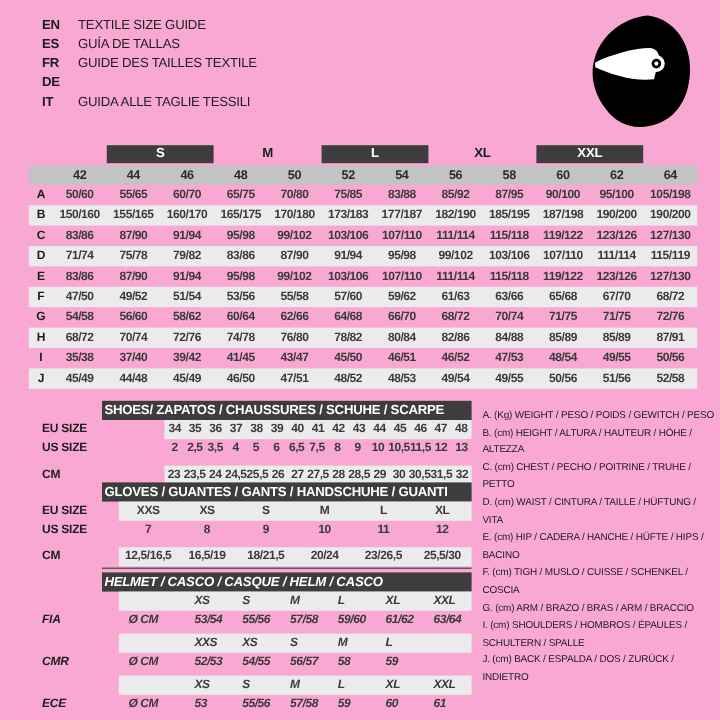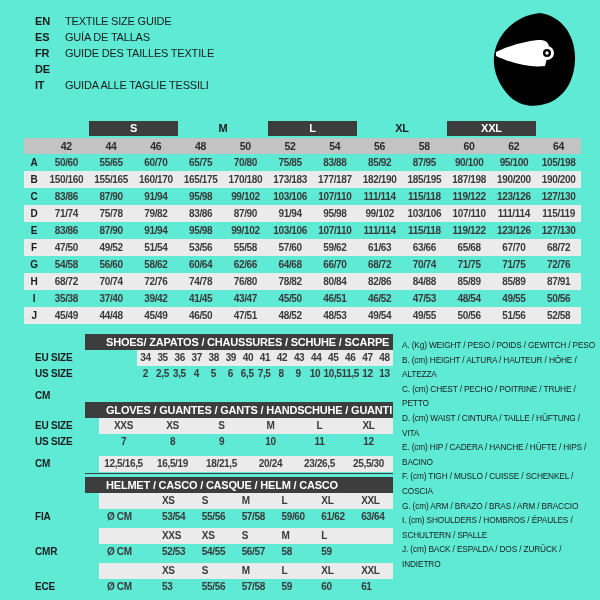--- a/index.html
+++ b/index.html
@@ -1,18 +1,18 @@
 <!DOCTYPE html>
 <html><head>
 <meta charset="utf-8">
 <style>
   * { margin:0; padding:0; box-sizing:border-box; }
   html,body { width:600px; height:600px; background:#fff; }
   body { font-family:"Liberation Sans", sans-serif; color:#333; }
-  .page { position:relative; width:600px; height:600px; background:#5eead4; overflow:hidden; }
+  .page { position:relative; width:600px; height:600px; background:#f9a8d4; overflow:hidden; }
 
   
   .lang-list { position:absolute; left:35px; top:13px; }
   .lang-row { display:flex; height:16px; line-height:16px; }
   .lang-code { width:30px; font-size:11px; font-weight:700; color:#1c1c1c; letter-spacing:-0.2px; }
   .lang-title { font-size:11px; font-weight:400; color:#1c1c1c; letter-spacing:-0.2px; }
 
   .helmet-icon { position:absolute; left:488px; top:10px; }
 
   
@@ -25,21 +25,21 @@
   .mt-num { height:16px; background:#c3c3c3; }
   .mt-num .cell { font-size:10.5px; font-weight:700; line-height:16px; text-align:center; color:#2b2b2b; letter-spacing:-0.3px; }
   .mt-row { height:17px; }
   .mt-row.shade { background:#ebebeb; }
   .mt-row .cell { font-size:10px; font-weight:700; line-height:17px; text-align:center; color:#3a3a3a; letter-spacing:-0.35px; white-space:nowrap; }
   .mt-row .rowlab { color:#1c1c1c; }
 
   
   .subtable { position:absolute; left:35px; width:358px; }
   .sub-header { margin-left:50px; height:16px; background:#3d3d3d; color:#fff;
-                font-size:11px; font-weight:700; line-height:16px; padding-left:21px;
+                font-size:11px; font-weight:700; line-height:16px; padding-left:2px;
                 letter-spacing:-0.2px; white-space:nowrap; }
   .sub-row { display:flex; height:16px; }
   .sub-row .rlabel { width:64px; font-size:10px; font-weight:700; line-height:16px; color:#1c1c1c; letter-spacing:-0.2px; }
   .sub-row .cells { flex:1; display:grid; }
   .sub-row .cells.shaded { background:#ebebeb; }
   .sub-row .cell { font-size:10px; font-weight:700; line-height:16px; text-align:center;
                    color:#3a3a3a; letter-spacing:-0.35px; white-space:nowrap; }
   .cells.c15 { grid-template-columns:repeat(15,1fr);margin-left:38px; }
   .cells.c6  { grid-template-columns:repeat(6,1fr); }
   .cells.helm { grid-template-columns:55px repeat(6,1fr); }
@@ -304,20 +304,37 @@
             <div class="cell">10</div>
             <div class="cell">10,5</div>
             <div class="cell">11,5</div>
             <div class="cell">12</div>
             <div class="cell">13</div>
           </div>
         </div>
         <div class="gap"></div>
         <div class="sub-row">
           <div class="rlabel">CM</div>
+          <div class="cells c15 shaded">
+            <div class="cell">23</div>
+            <div class="cell">23,5</div>
+            <div class="cell">24</div>
+            <div class="cell">24,5</div>
+            <div class="cell">25,5</div>
+            <div class="cell">26</div>
+            <div class="cell">27</div>
+            <div class="cell">27,5</div>
+            <div class="cell">28</div>
+            <div class="cell">28,5</div>
+            <div class="cell">29</div>
+            <div class="cell">30</div>
+            <div class="cell">30,5</div>
+            <div class="cell">31,5</div>
+            <div class="cell">32</div>
+          </div>
         </div>
       </div>
   </div>
 
   <div class="subtable" style="top:402px;">
     <div class="sub-header">GLOVES / GUANTES / GANTS / HANDSCHUHE / GUANTI</div>
     <div id="gloves-rows">
         <div class="sub-row">
           <div class="rlabel">EU SIZE</div>
           <div class="cells c6 shaded">
@@ -350,21 +367,21 @@
             <div class="cell">20/24</div>
             <div class="cell">23/26,5</div>
             <div class="cell">25,5/30</div>
           </div>
         </div>
       </div>
   </div>
 
   <div class="divider"></div>
 
-  <div class="subtable" style="top:477px;">
+  <div class="subtable" style="top:477px;font-style:italic;">
     <div class="sub-header">HELMET / CASCO / CASQUE / HELM / CASCO</div>
     <div id="helmet-rows">
         <div class="sub-row">
           <div class="rlabel"></div>
           <div class="cells helm shaded">
             <div class="cell"></div>
             <div class="cell">XS</div>
             <div class="cell">S</div>
             <div class="cell">M</div>
             <div class="cell">L</div>

